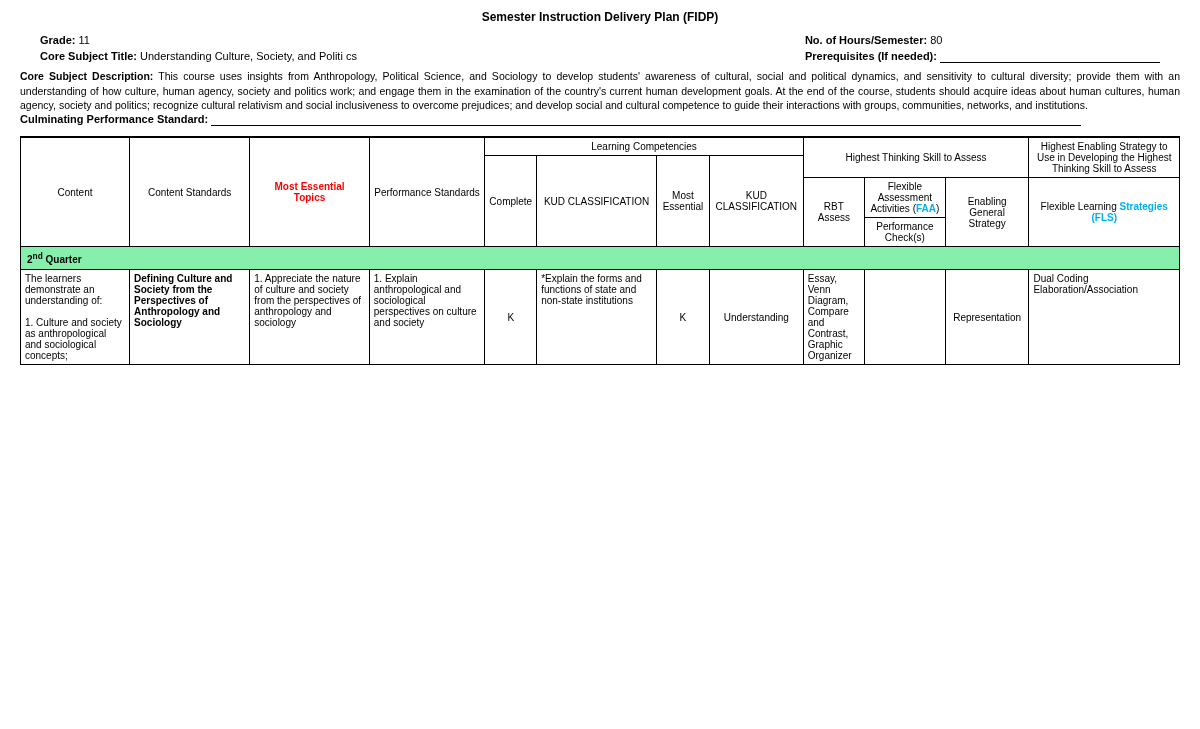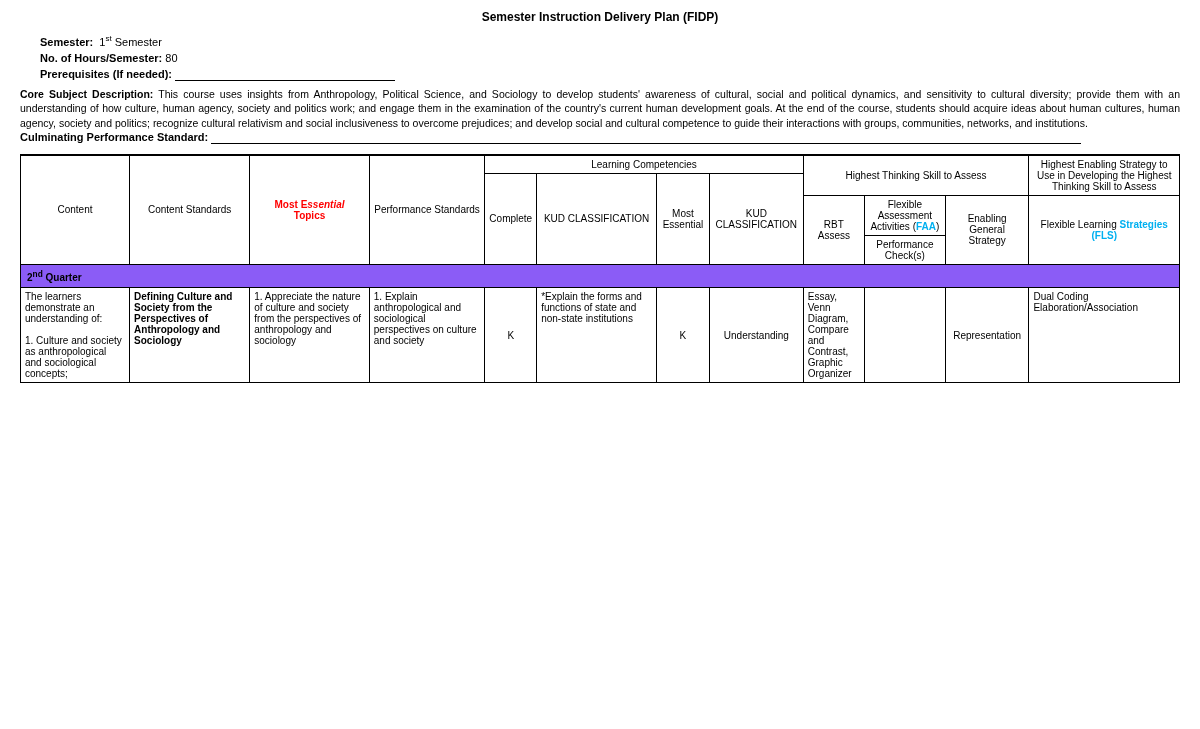--- a/index.html
+++ b/index.html
@@ -56,21 +56,21 @@
     }
     .main-table td, .main-table th {
       border: 1px solid #000;
       padding: 3px 4px;
       vertical-align: middle;
       text-align: center;
     }
     .cyan { color: #00b0f0; font-weight: bold; }
     .bold { font-weight: normal; }
     .quarter-row td {
-      background: #8b5cf6;
+      background: #86efac;
       font-weight: bold;
       text-align: left;
       padding: 4px 6px;
       border: 1px solid #000;
     }
     .data-row td {
       vertical-align: top;
       text-align: left;
       font-size: 10px;
       padding: 3px 4px;
@@ -81,25 +81,31 @@
       vertical-align: middle;
     }
     .superscript { font-size: 8px; vertical-align: super; }
   </style>
 </head>
 <body>
 
 <div class="page-title">Semester Instruction Delivery Plan (FIDP)</div>
 
 <div class="info-section">
+  <div class="info-left">
+    <div class="info-row">
+      <strong>Grade:</strong>
+      <span>11</span>
+    </div>
+    <div class="info-row">
+      <strong>Core Subject Title:</strong>
+      <span>Understanding Culture, Society, and Politi cs</span>
+    </div>
+  </div>
   <div class="info-right">
-    <div class="info-row">
-      <strong>Semester:</strong>
-      &nbsp;<span>1</span><sup class="superscript">st</sup><span> Semester</span>
-    </div>
     <div class="info-row">
       <strong>No. of Hours/Semester:</strong>
       <span>80</span>
     </div>
     <div class="info-row">
       <strong>Prerequisites (If needed):</strong>
       <span style="border-bottom:1px solid #000; display:inline-block; width:220px;">&nbsp;</span>
     </div>
   </div>
 </div>
@@ -113,21 +119,21 @@
   <span>Culminating Performance Standard:</span>
   <span style="border-bottom:1px solid #000; display:inline-block; width:870px;">&nbsp;</span>
 </div>
 
 <table class="main-table">
   <thead>
 
     <tr>
       <td rowspan="5" class="bold">Content</td>
       <td rowspan="5" class="bold">Content Standards</td>
-      <td rowspan="5" style="color:#ff0000; font-weight:bold;"><span style="color:#ff0000;font-weight:bold;">M</span><span style="font-weight:bold;">ost </span><span style="color:#ff0000;font-weight:bold;">E</span><span style="font-weight:bold;font-style:italic;">ssential</span><br><span style="font-weight:bold;">Topics</span></td>
+      <td rowspan="5" style="color:#ff0000; font-weight:bold;"><span style="color:#ff0000;font-weight:bold;">M</span><span style="font-weight:bold;">ost </span><span style="color:#ff0000;font-weight:bold;">E</span><span style="font-weight:bold;">ssential</span><br><span style="font-weight:bold;">Topics</span></td>
       <td rowspan="5" class="bold">Performance Standards</td>
       <td colspan="4" class="bold">Learning Competencies</td>
       <td colspan="3" rowspan="2" class="bold">Highest Thinking Skill to Assess</td>
       <td colspan="2" rowspan="2" class="bold">Highest Enabling Strategy to Use in Developing the Highest Thinking Skill to Assess</td>
     </tr>
 
     <tr>
       <td rowspan="4" class="bold">Complete</td>
       <td rowspan="4" class="bold">KUD CLASSIFICATION</td>
       <td rowspan="4" class="bold">Most Essential</td>

